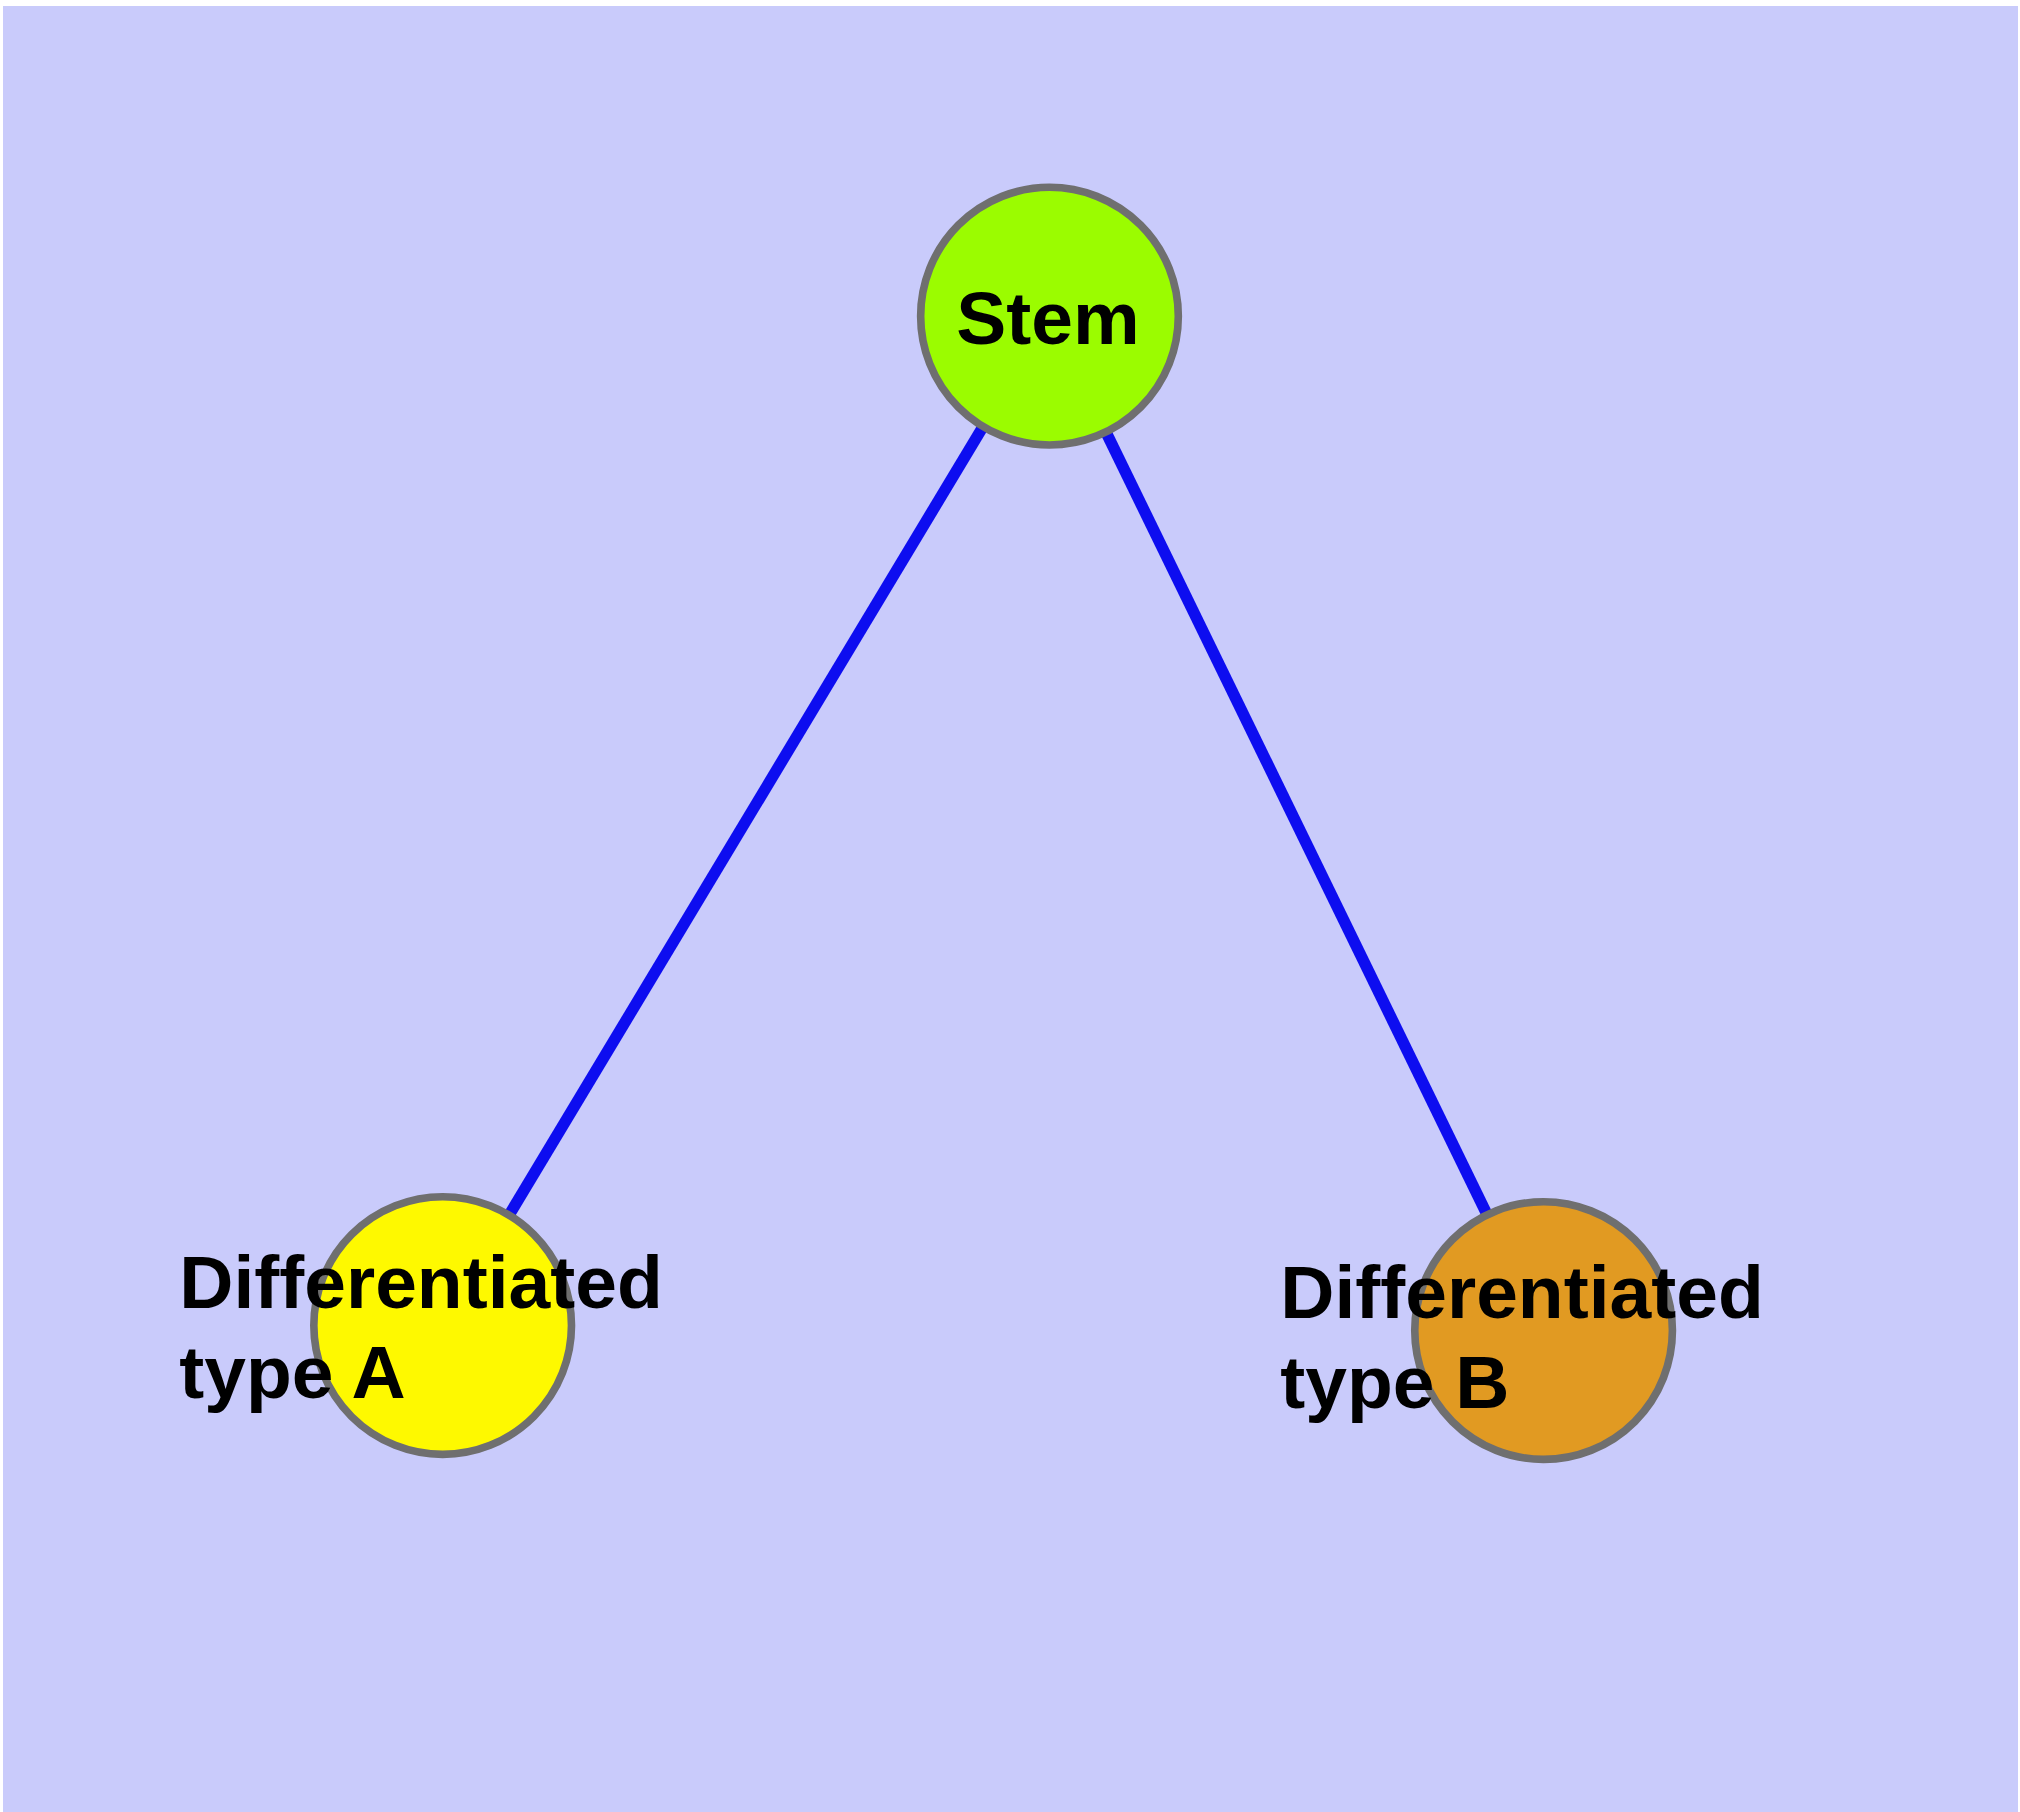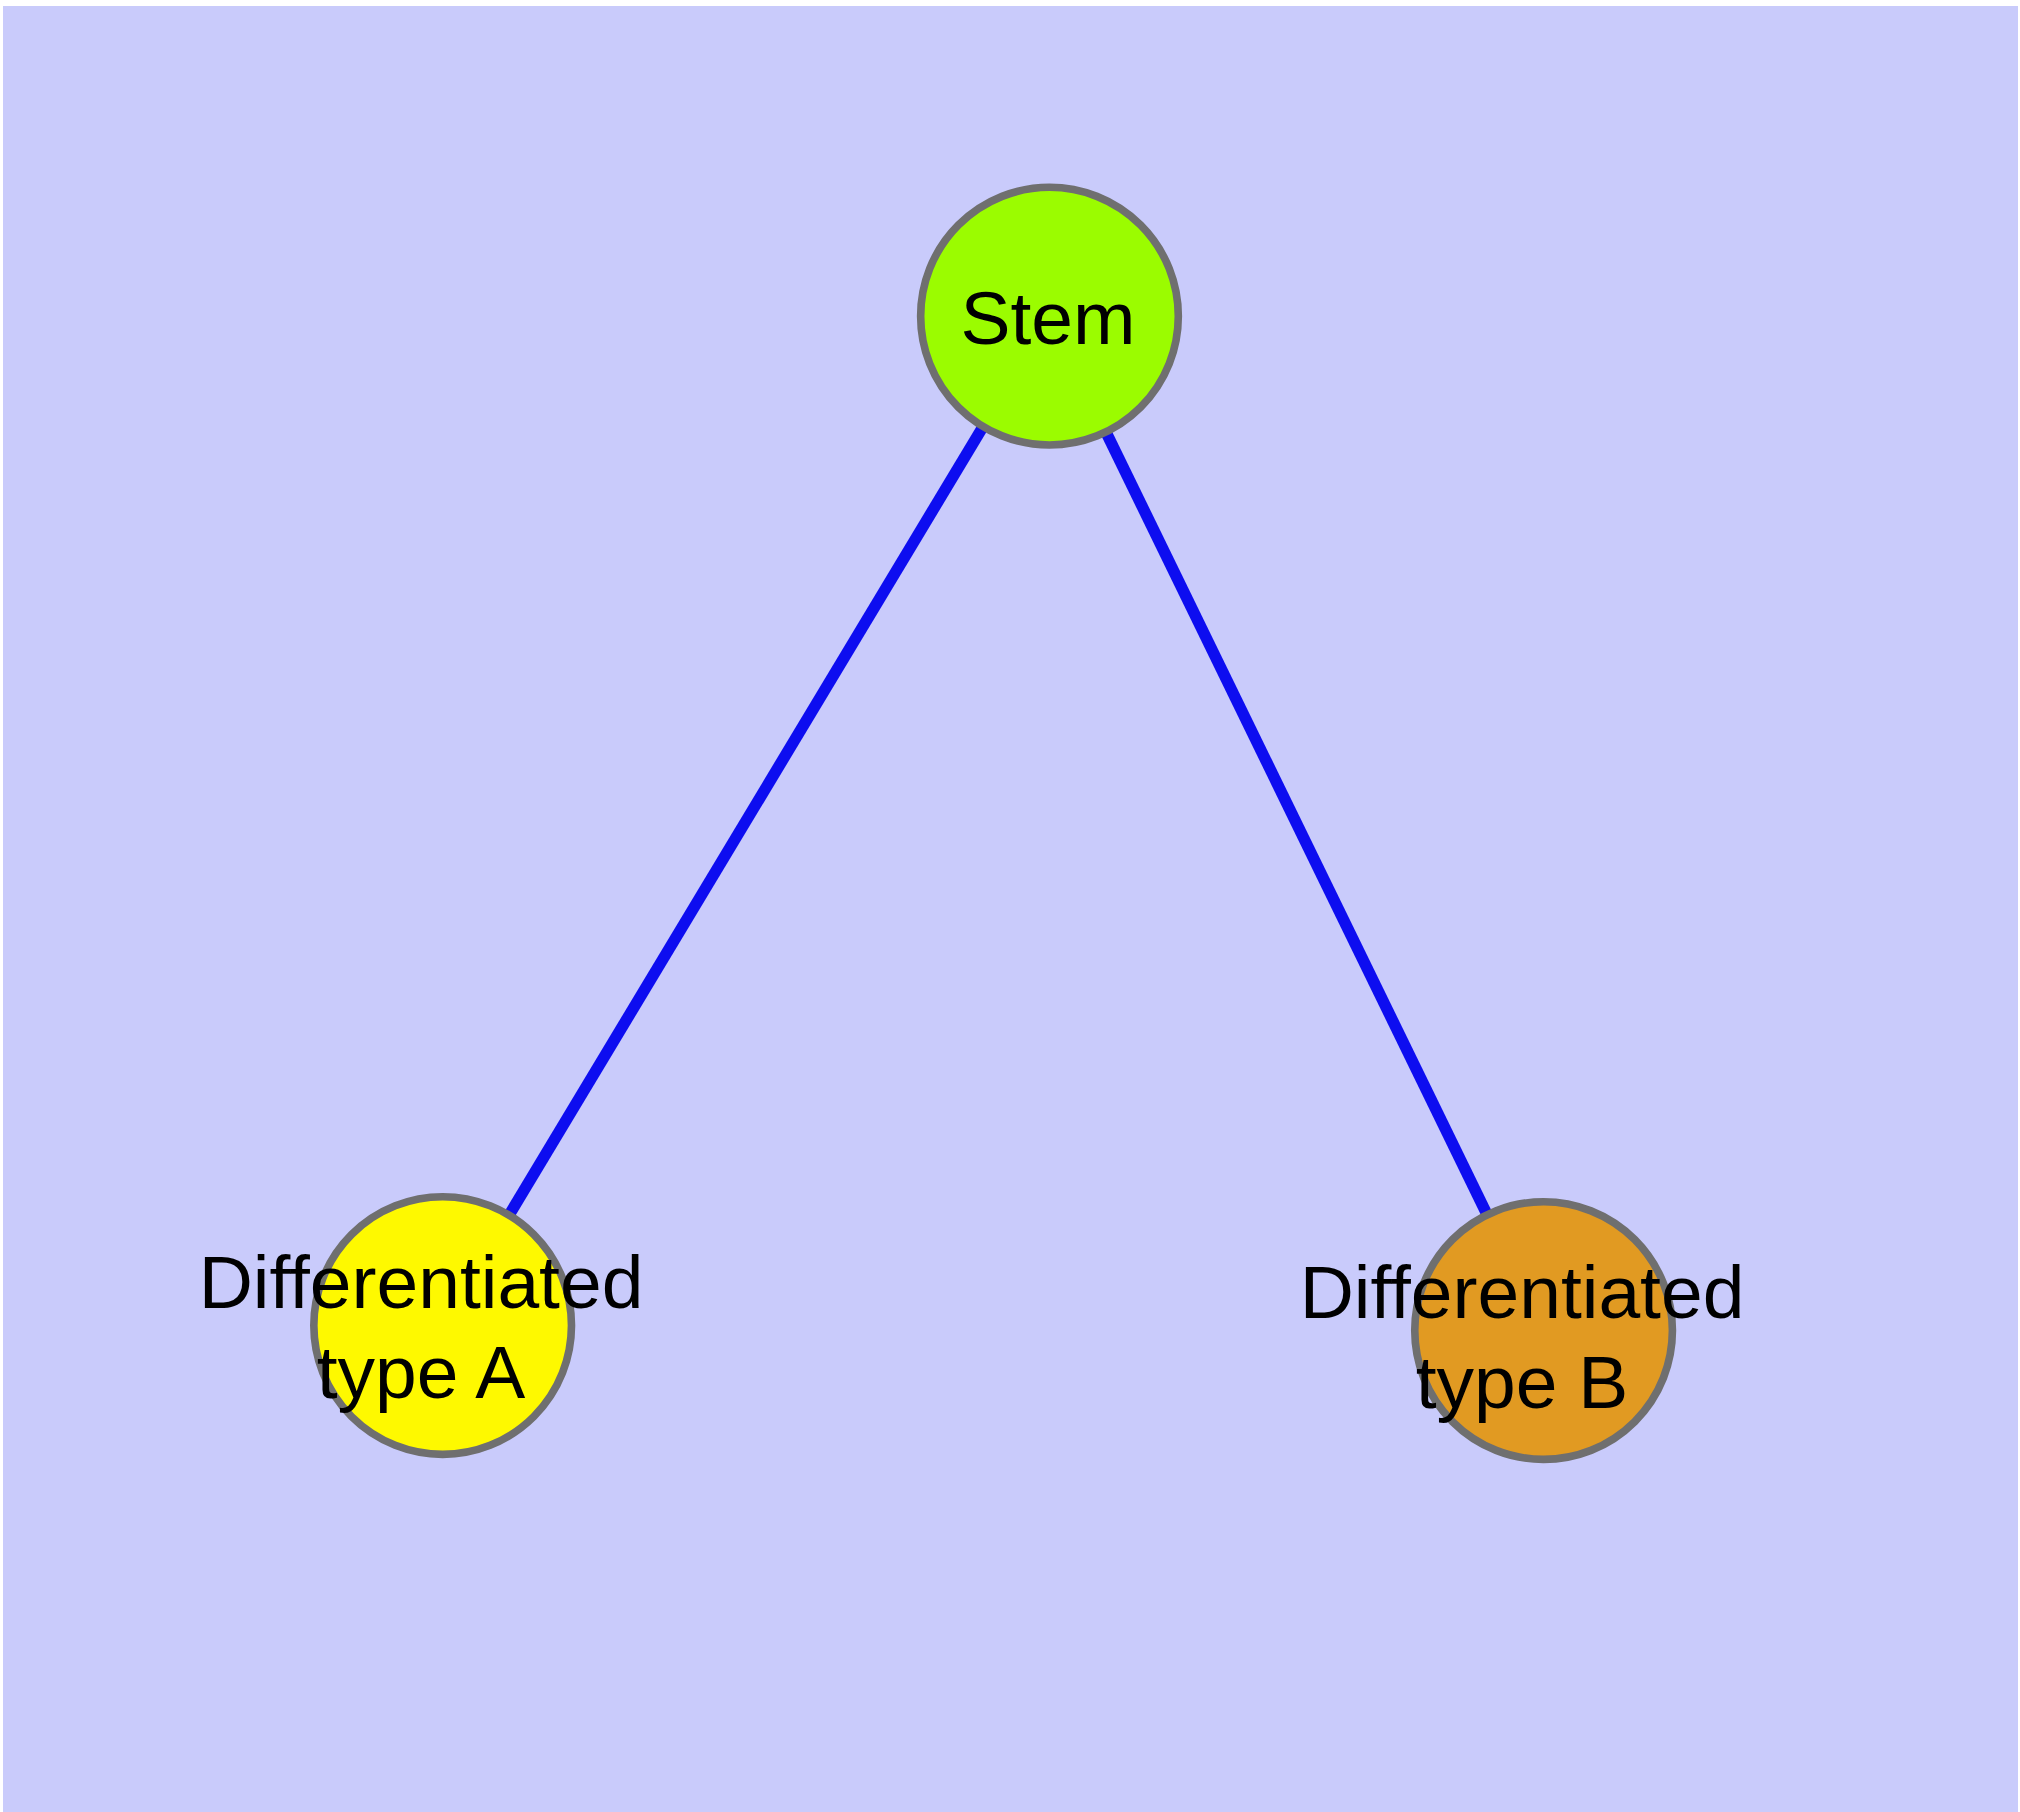--- a/index.html
+++ b/index.html
@@ -37,24 +37,24 @@
     fill: none;
   }
   .node-circle {
     stroke: #6F6F6F;
     stroke-width: 9px;
   }
   .node-label {
     position: absolute;
     transform: translate(-50%, -50%);
     color: #000000;
-    font-weight: normal;
+    font-weight: bold;
     font-size: 75px;
     line-height: 90px;
-    text-align: center;
+    text-align: left;
     white-space: pre-line;
     letter-spacing: 0px;
   }
   #label-stem  { left: 1048px; top: 318px;  }
   #label-alpha { left: 421px;  top: 1327px; }
   #label-beta  { left: 1522px; top: 1337px; }
 </style>
 </head>
 <body>
 

